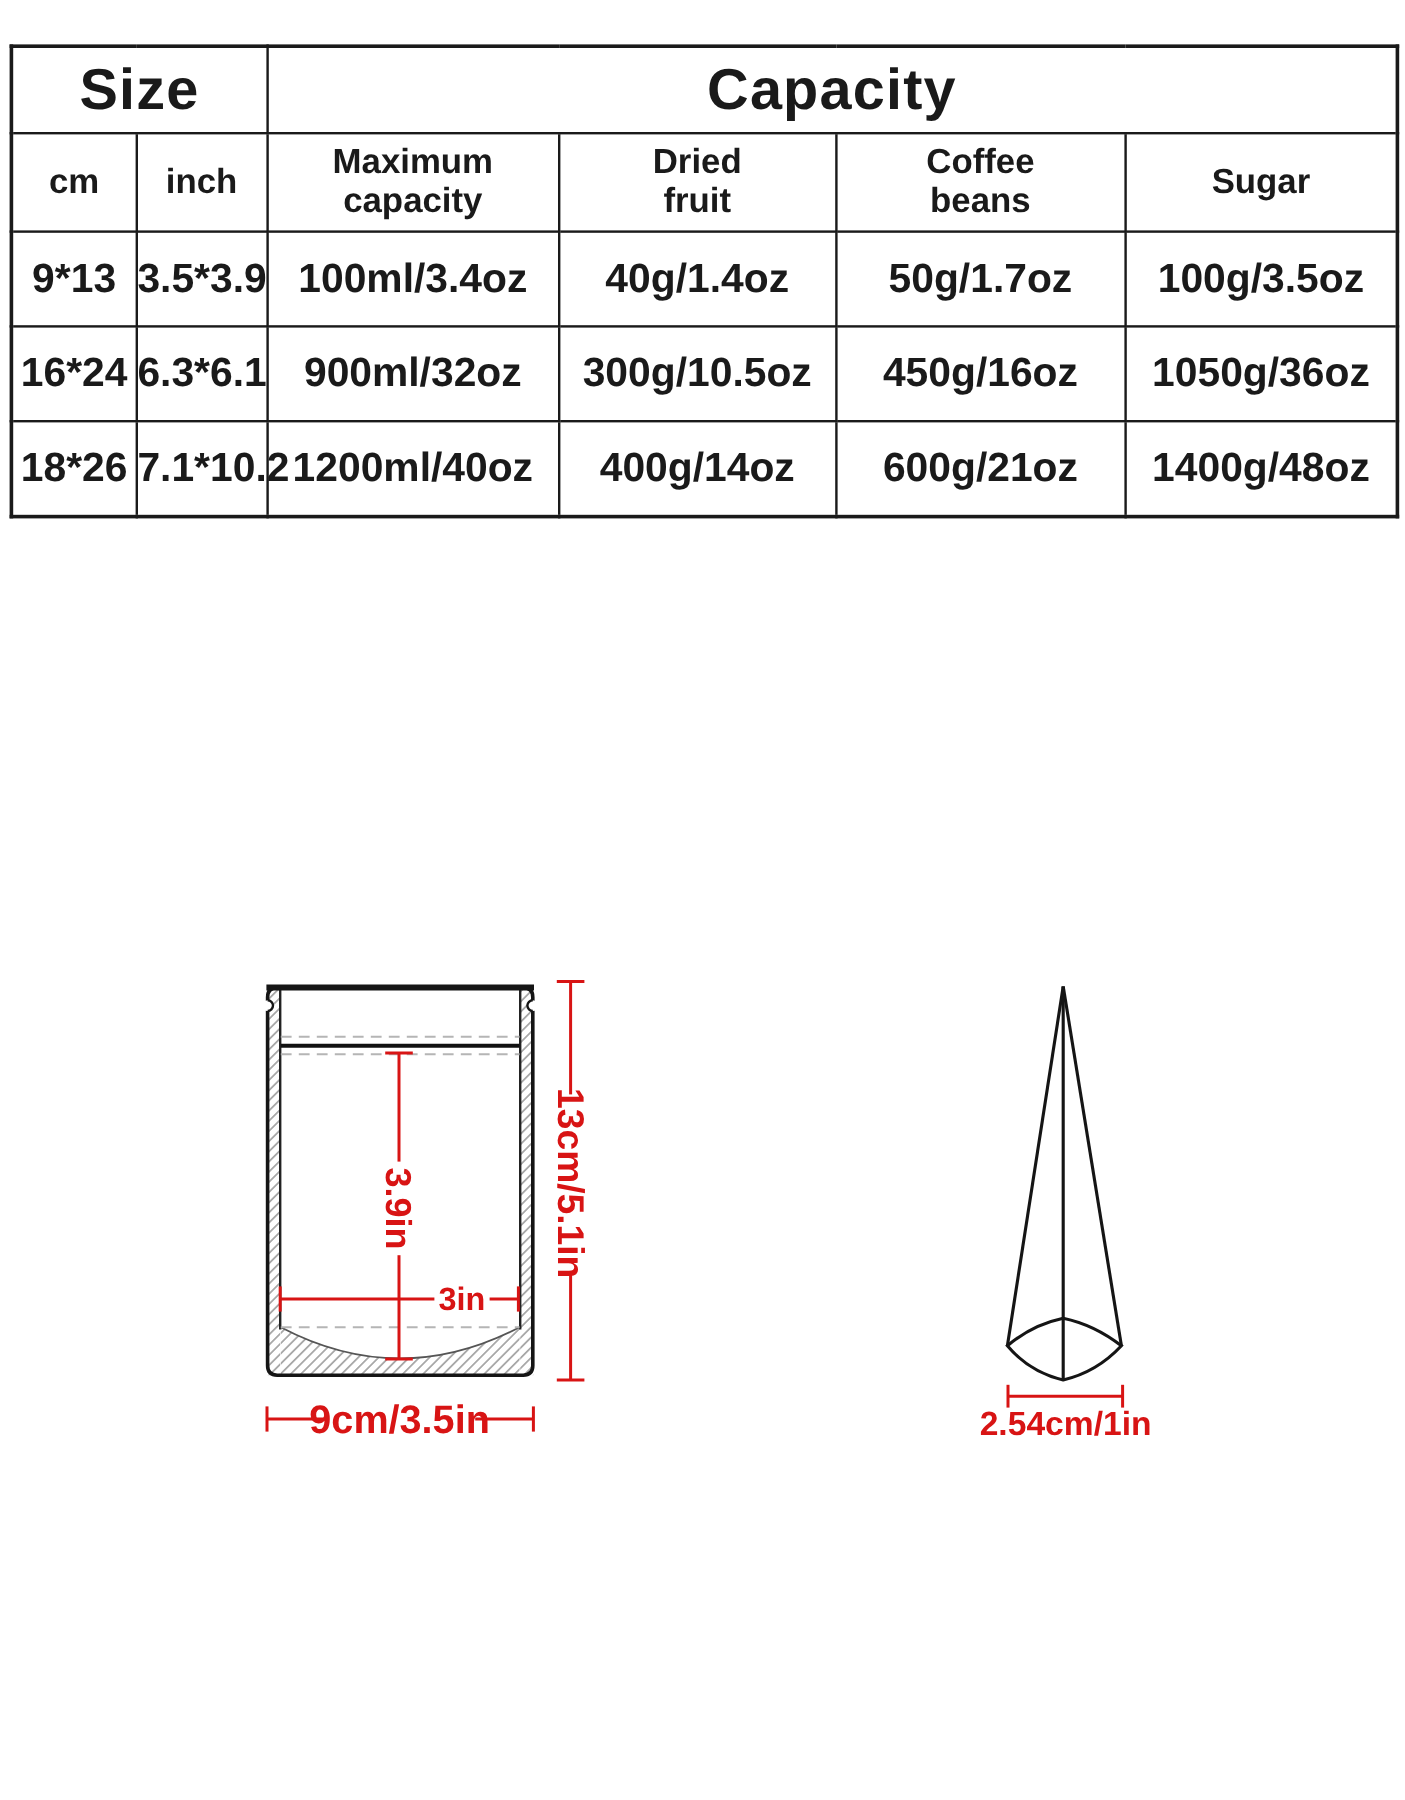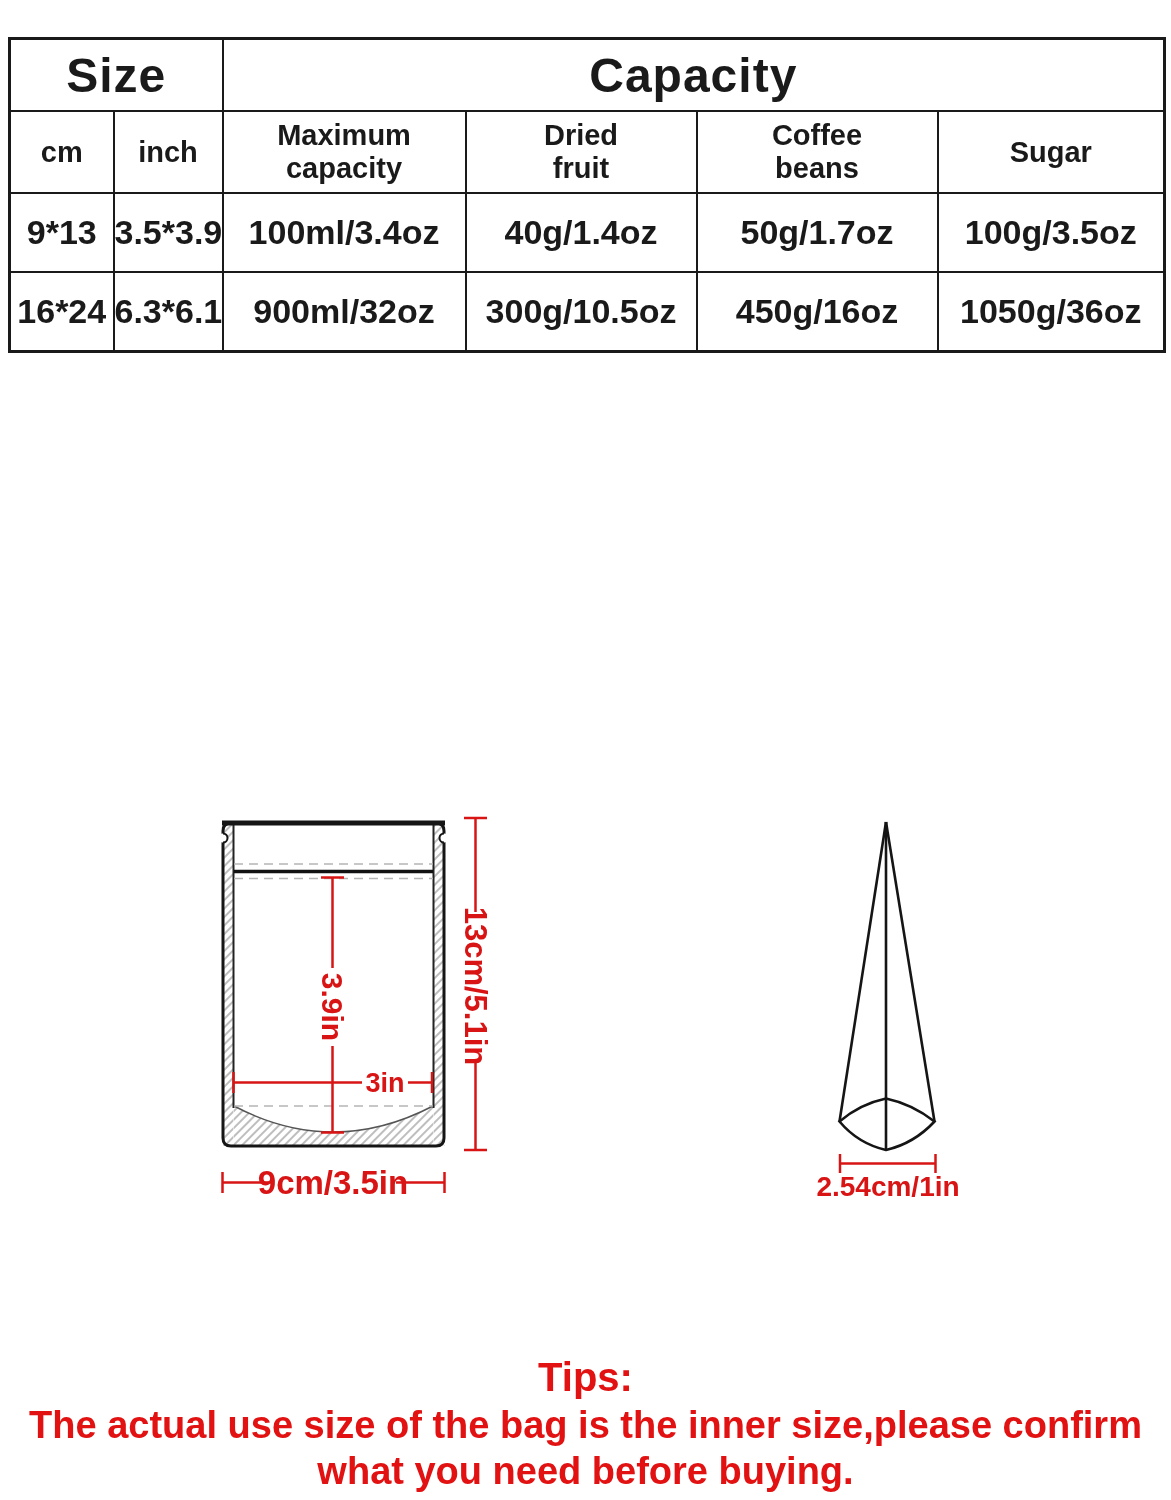--- a/index.html
+++ b/index.html
@@ -63,20 +63,28 @@
         <td>50g/1.7oz</td>
         <td>100g/3.5oz</td>
       </tr>
       <tr class="row-data">
         <td>16*24</td>
         <td>6.3*6.1</td>
         <td>900ml/32oz</td>
         <td>300g/10.5oz</td>
         <td>450g/16oz</td>
         <td>1050g/36oz</td>
+      </tr>
+      <tr class="row-data">
+        <td>18*26</td>
+        <td>7.1*10.2</td>
+        <td>1200ml/40oz</td>
+        <td>400g/14oz</td>
+        <td>600g/21oz</td>
+        <td>1400g/48oz</td>
       </tr>
     </tbody>
       </table>
   </div>
 
   <svg class="diagram-svg" width="1171" height="460" viewBox="0 780 1171 460">
     <defs>
       <pattern id="hatch" width="6" height="6" patternUnits="userSpaceOnUse" patternTransform="rotate(45)">
         <rect width="6" height="6" fill="#ffffff"></rect>
         <line x1="3" y1="0" x2="3" y2="6" stroke="#9b9b9b" stroke-width="1.3"></line>
@@ -150,19 +158,14 @@
       </g>
       <g stroke="#d81414" stroke-width="2.5">
         <line x1="840" y1="1154" x2="840" y2="1173"></line>
         <line x1="840" y1="1163.5" x2="935.5" y2="1163.5"></line>
         <line x1="935.5" y1="1154" x2="935.5" y2="1173"></line>
       </g>
       <text class="dim-text" x="888" y="1186" dy="0.35em" font-size="28" text-anchor="middle">2.54cm/1in</text>
     </g>
   </svg>
 
-  <div class="tips">
-    <div class="tips-title">Tips:</div>
-    <div class="tips-line">The actual use size of the bag is the inner size,please confirm</div>
-    <div class="tips-line">what you need before buying.</div>
-  </div>
 
 </div>
 
 </body></html>

